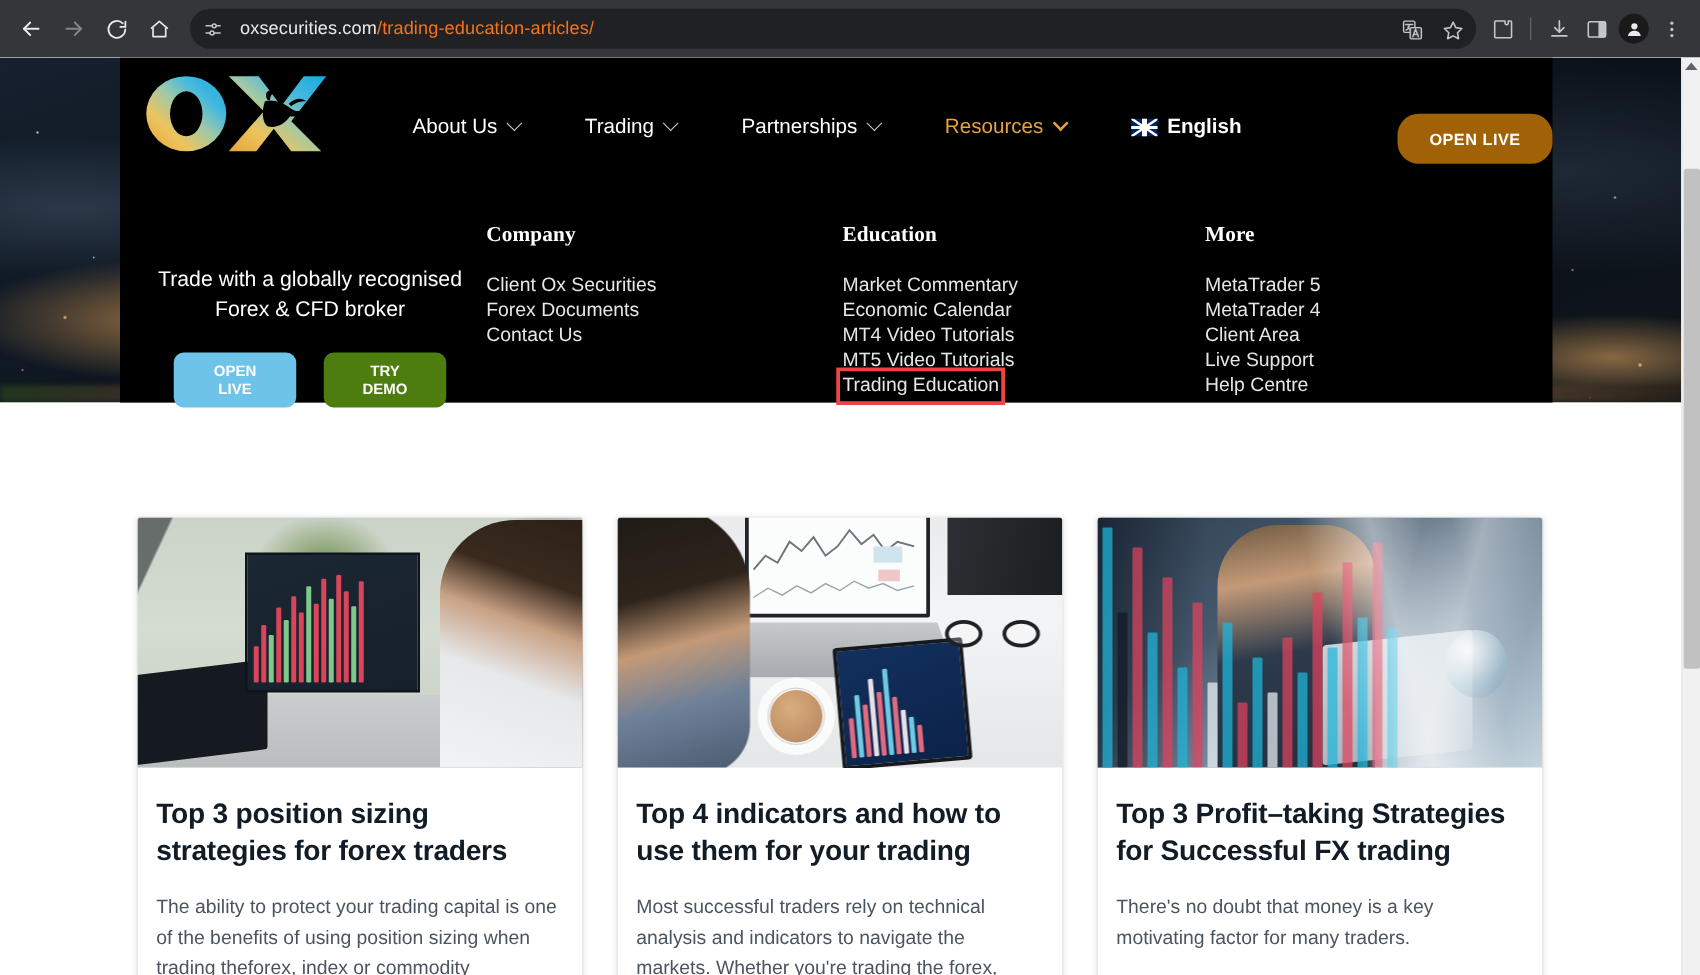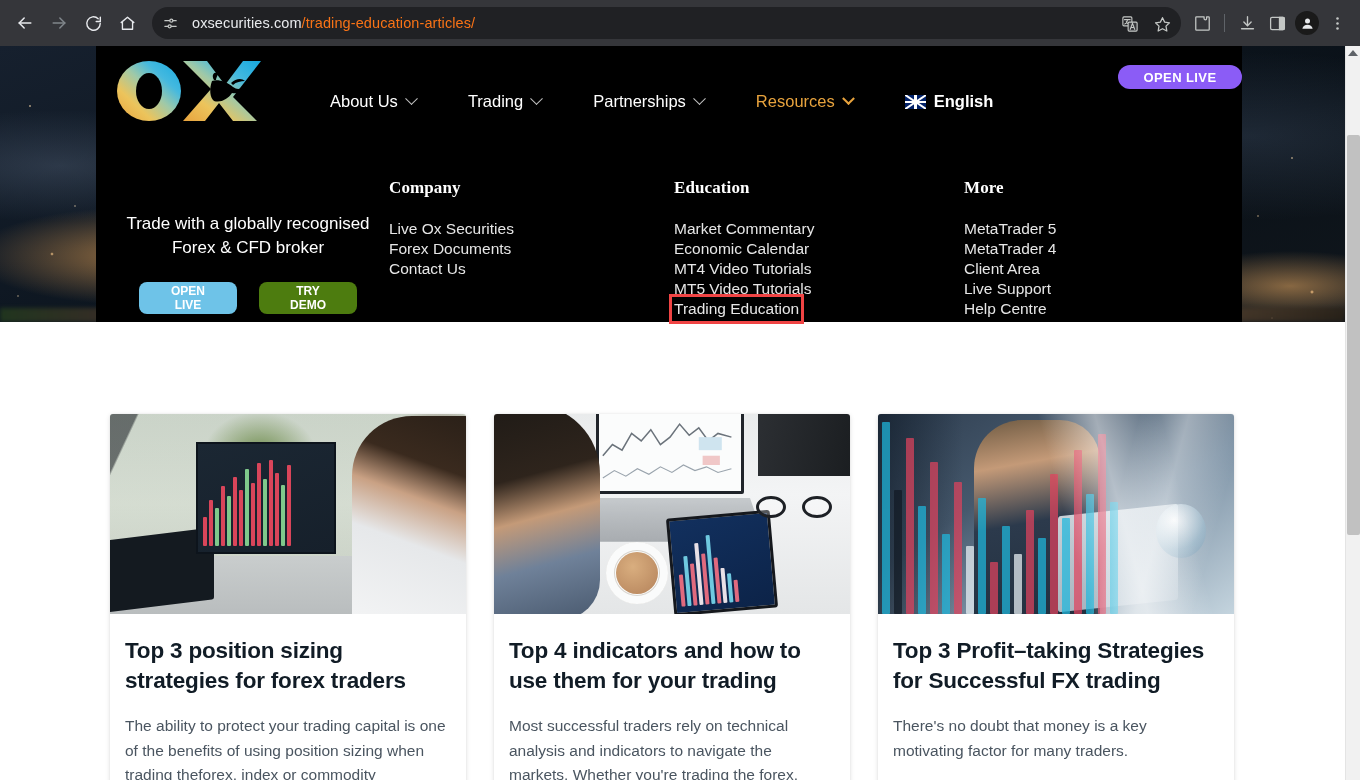--- a/index.html
+++ b/index.html
@@ -175,23 +175,23 @@
   }
   .flag::before, .flag::after {
     content: ""; position: absolute; left: -20%; top: 46%;
     width: 140%; height: 2px; background: #fff;
   }
   .flag::before { transform: rotate(34deg); }
   .flag::after  { transform: rotate(-34deg); }
   .lang-label { font-size: 16.5px; color: #fff; font-weight: bold; }
   .btn-live {
     position: absolute;
-    right: 103px; top: 19px;
-    width: 124px; height: 24px;
-    background: #8b5cf6;
+    right: 103px; top: 45px;
+    width: 124px; height: 40px;
+    background: #a16207;
     border-radius: 17px;
     display: flex; align-items: center; justify-content: center;
     color: #fff;
     font-size: 13px;
     font-weight: bold;
     letter-spacing: .4px;
     border: none;
     font-family: inherit;
   }
 
@@ -212,21 +212,21 @@
     font-size: 17px;
     line-height: 24px;
     color: #fff;
   }
   .tag-btns {
     display: flex; gap: 22px;
     margin-top: 22px;
     justify-content: center;
   }
   .tag-btn {
-    width: 98px; height: 32px;
+    width: 98px; height: 44px;
     border-radius: 8px;
     display: flex; flex-direction: column;
     align-items: center; justify-content: center;
     font-size: 12px;
     font-weight: bold;
     line-height: 14px;
     border: none;
     font-family: inherit;
   }
   .tag-btn.live { background: #6ec3e8; color: #ffffff; }
@@ -587,21 +587,21 @@
           </button>
           <button class="tag-btn demo">
             <span>TRY</span>
             <span>DEMO</span>
           </button>
         </div>
       </div>
 
       <div class="mcol" id="col-company">
         <h3>Company</h3>
-        <a>Live Ox Securities</a>
+        <a>Client Ox Securities</a>
         <a>Forex Documents</a>
         <a>Contact Us</a>
       </div>
 
       <div class="mcol" id="col-education">
         <h3>Education</h3>
         <a>Market Commentary</a>
         <a>Economic Calendar</a>
         <a>MT4 Video Tutorials</a>
         <a>MT5 Video Tutorials</a>

